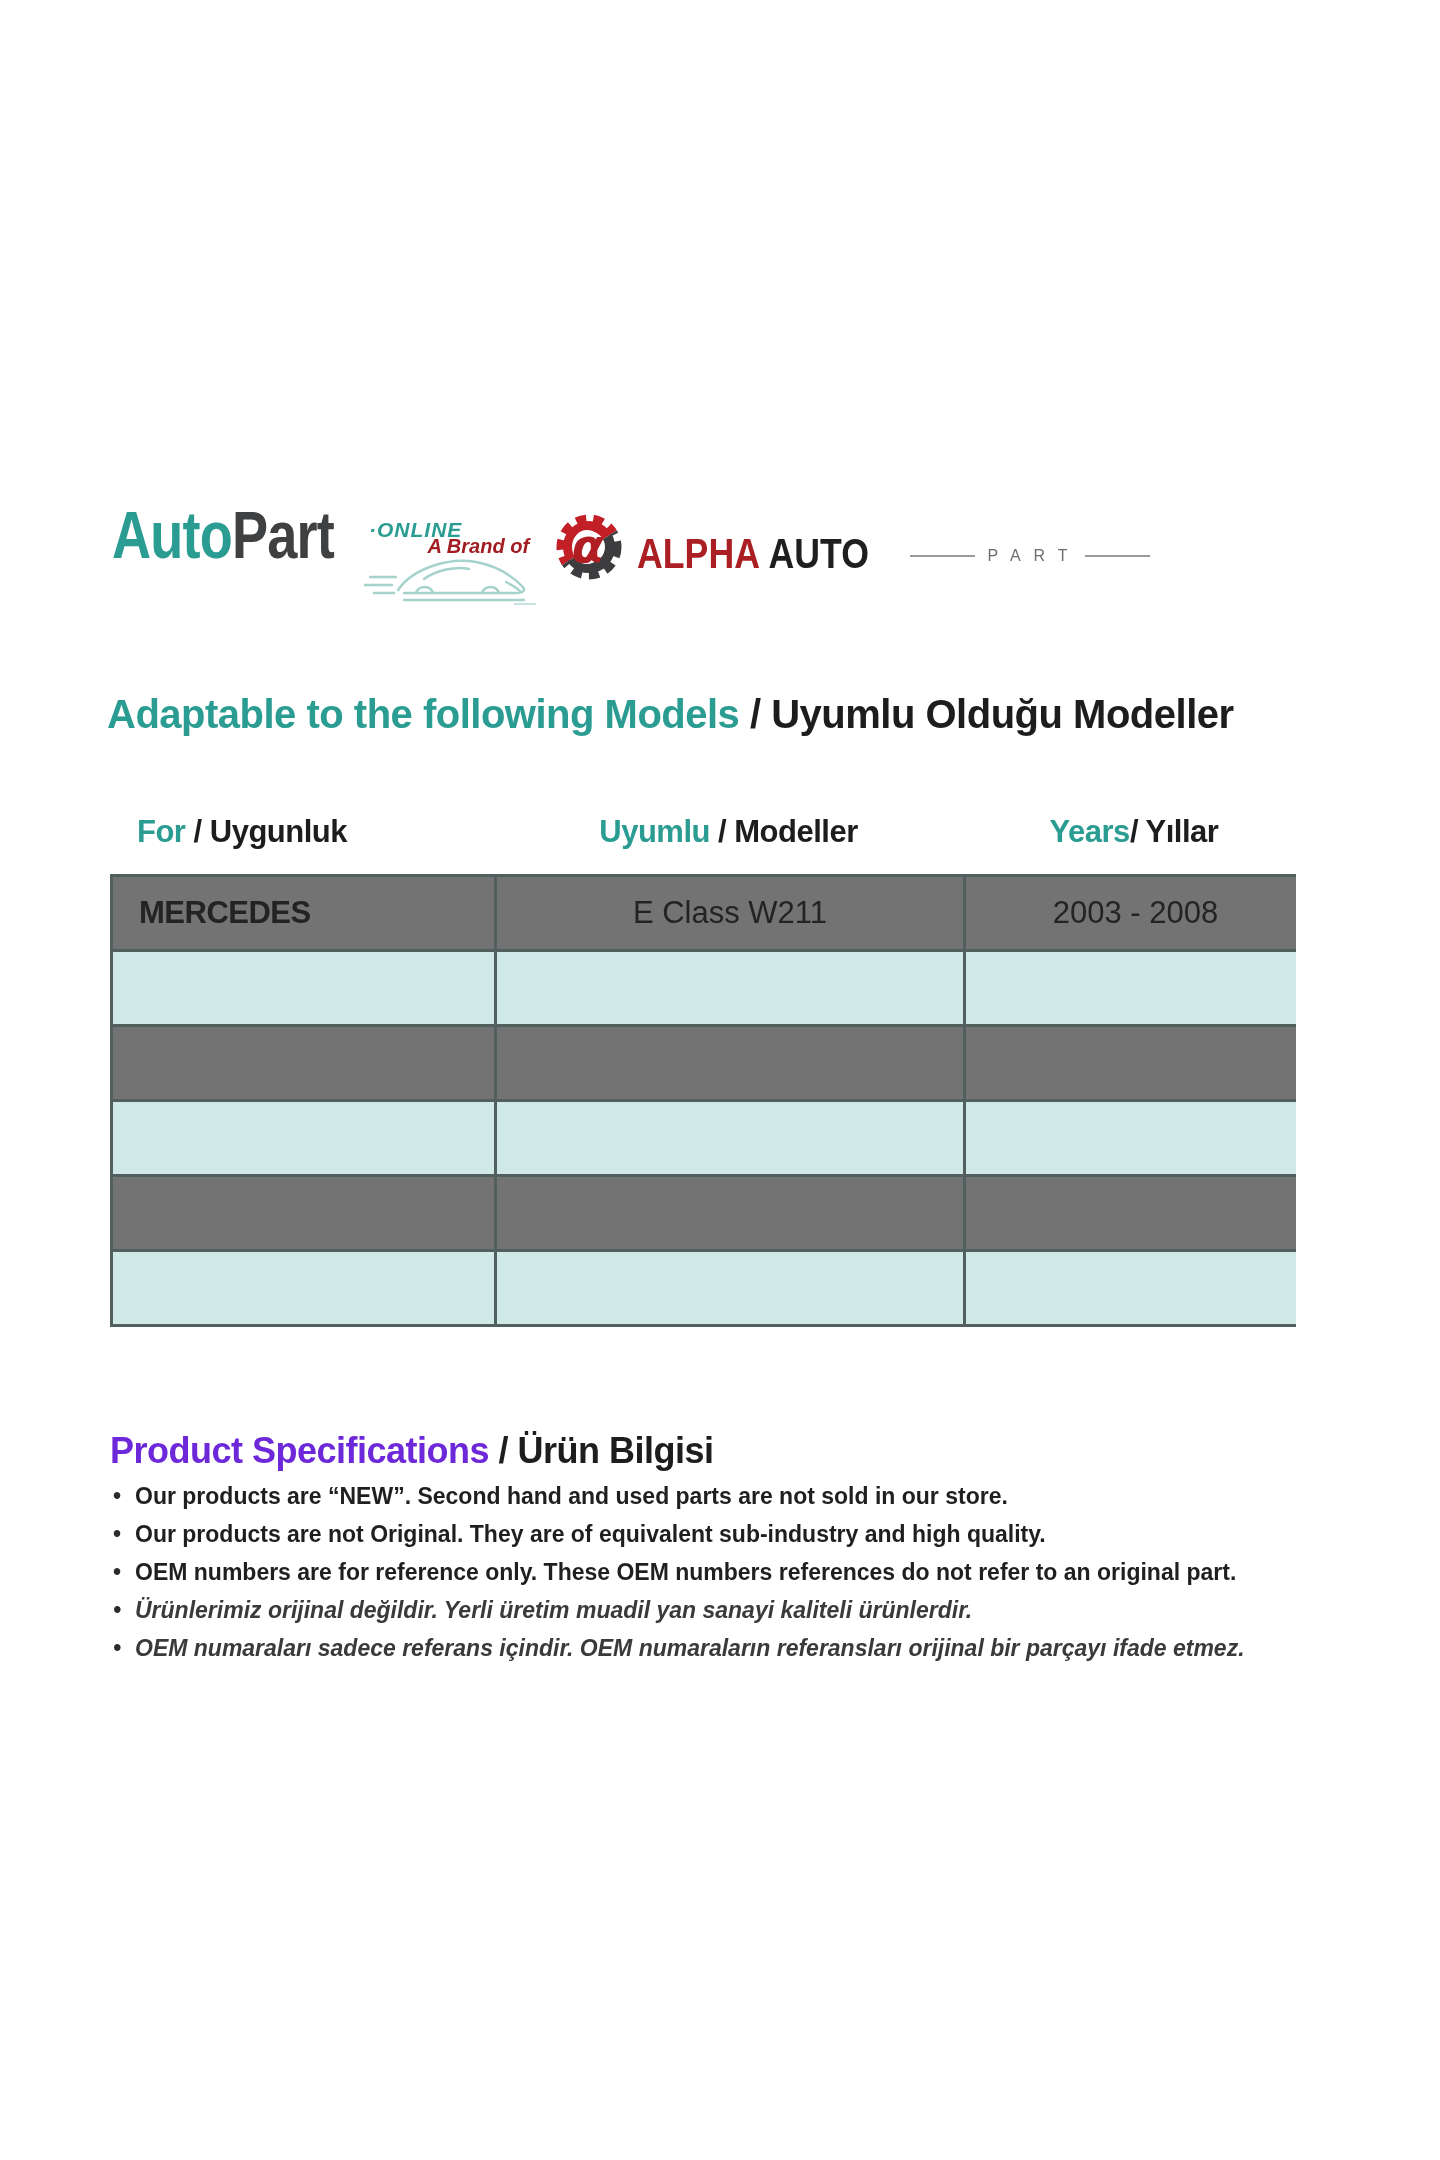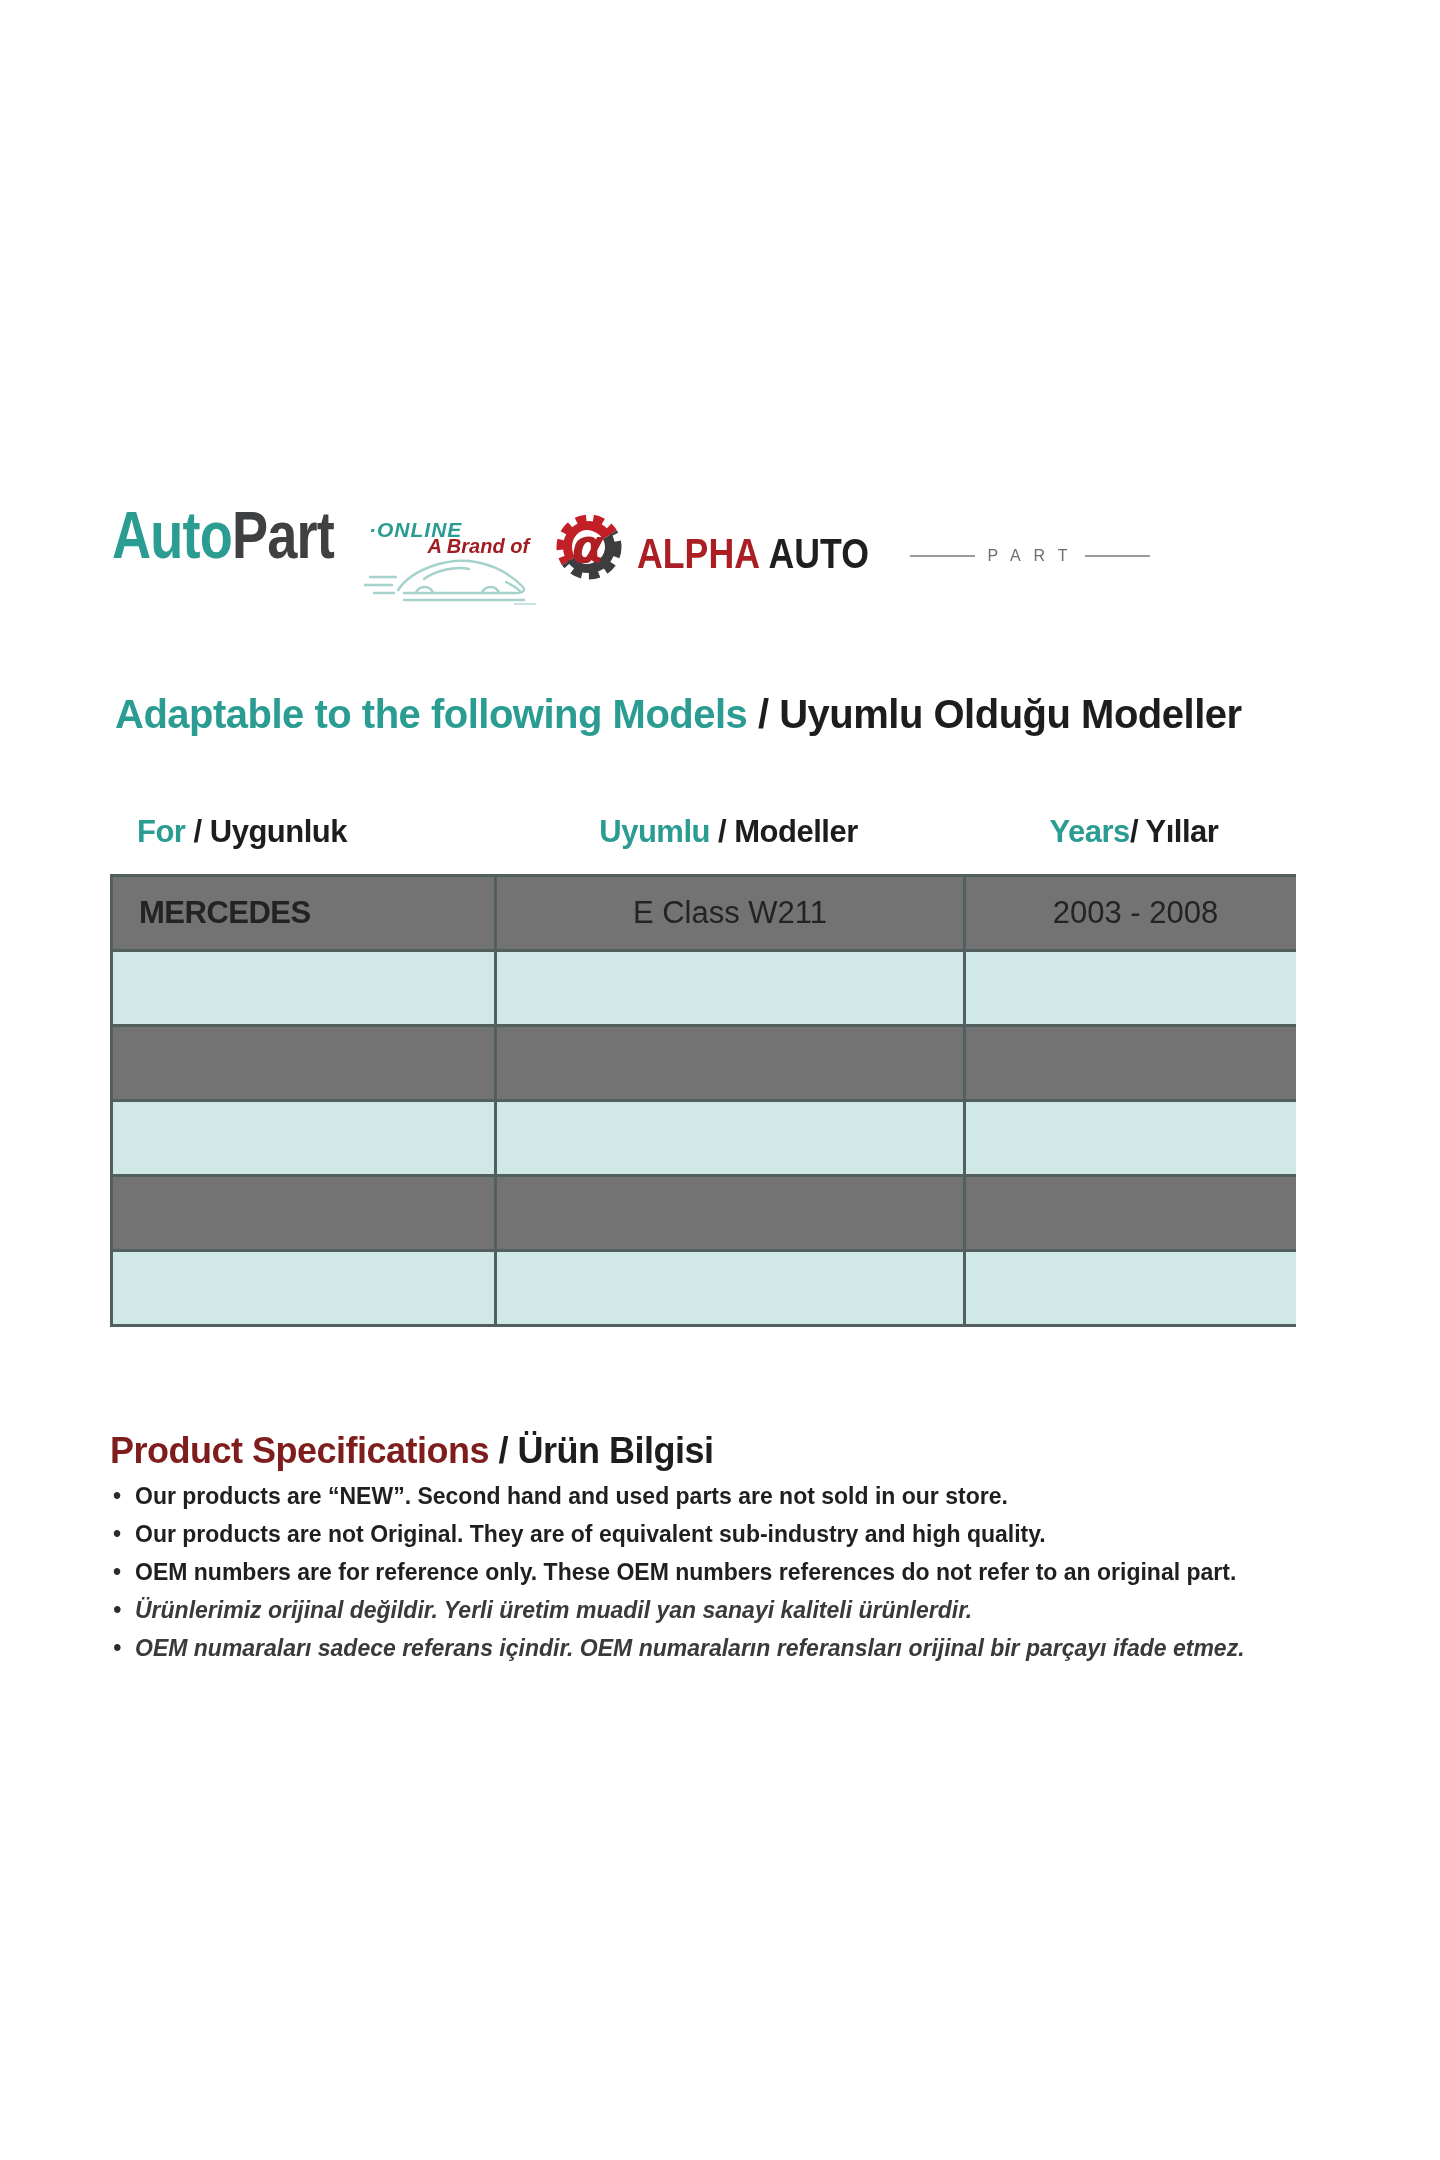--- a/index.html
+++ b/index.html
@@ -34,21 +34,21 @@
   }
   .brand-name .alpha{color:#ab1f24;}
   .brand-name .auto{color:#1f1f22;margin-left:10px;}
   .brand-part-row{display:flex;align-items:center;width:240px;margin-top:4px;}
   .brand-part-row .line{flex:1;height:2px;background:#9a9a9a;}
   .brand-part-label{
     font-size:16px;color:#6e6e6e;letter-spacing:13px;margin:0 4px 0 12px;white-space:nowrap;
   }
 
   
-  .models-title{position:absolute;left:115px;top:692px;font-size:40px;font-weight:bold;letter-spacing:-0.5px;white-space:nowrap;}
+  .models-title{position:absolute;left:107px;top:692px;font-size:40px;font-weight:bold;letter-spacing:-0.5px;white-space:nowrap;}
   .models-title .t-en{color:#2a9c92;}
   .models-title .t-tr{color:#1d1d1f;}
 
   .table-header{position:absolute;left:110px;top:806px;width:1195px;height:52px;display:flex;align-items:center;font-size:31px;font-weight:bold;letter-spacing:-0.5px;}
   .th{white-space:nowrap;}
   .th .t-en{color:#2a9c92;}
   .th .t-tr{color:#1d1d1f;}
   .th-for{width:384px;box-sizing:border-box;padding-left:27px;text-align:left;}
   .th-models{width:469px;text-align:center;}
   .th-years{width:342px;text-align:center;}
@@ -61,21 +61,21 @@
     border:3px solid #51605e;height:72px;font-size:31px;color:#232325;
     text-align:center;vertical-align:middle;box-sizing:border-box;padding:0;
   }
   table.models-table td.c-for{text-align:left;padding-left:26px;font-weight:bold;letter-spacing:-0.5px;}
   table.models-table tr.row-light td{background:#737373;}
   table.models-table tr.row-dark td{background:#d1e9e6;}
   col.col-for{width:384px;} col.col-models{width:469px;} col.col-years{width:342px;}
 
   
   .specs-title{position:absolute;left:110px;top:1430px;font-size:36px;font-weight:bold;letter-spacing:-0.5px;white-space:nowrap;}
-  .specs-title .t-en{color:#7f1d1d;}
+  .specs-title .t-en{color:#6d28d9;}
   .specs-title .t-tr{color:#1d1d1f;}
 
   ul.spec-list{position:absolute;left:110px;top:1484px;right:60px;list-style:none;margin:0;padding:0;}
   ul.spec-list li{
     position:relative;padding-left:25px;margin-bottom:13px;font-size:23px;line-height:25px;white-space:nowrap;
   }
   ul.spec-list li::before{
     content:"\2022";position:absolute;left:3px;top:0;font-size:23px;color:#2b2b2d;
   }
   ul.spec-list li.b-en{font-weight:bold;color:#1f1f21;}

